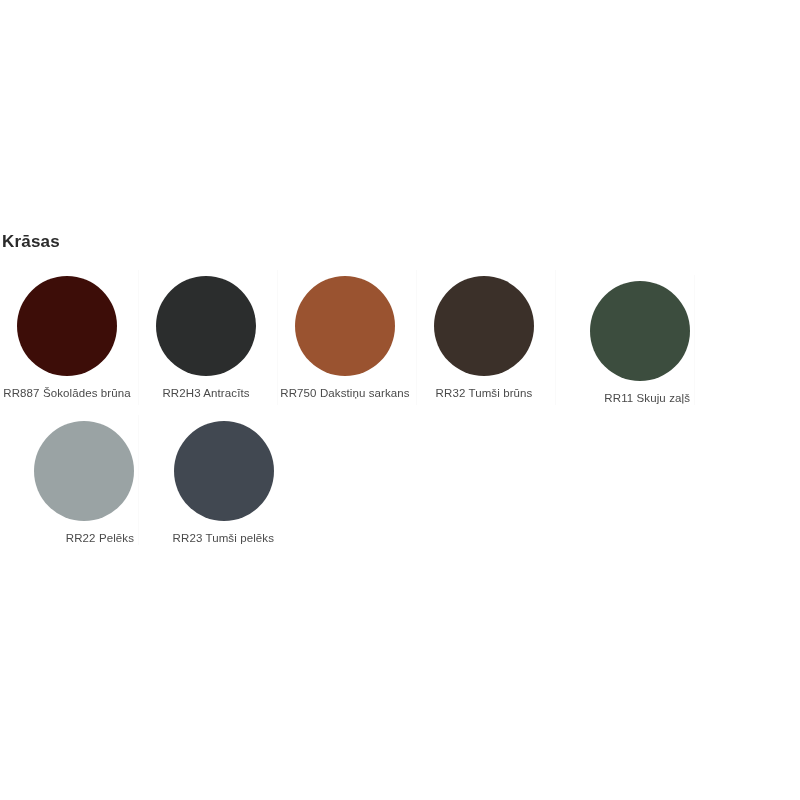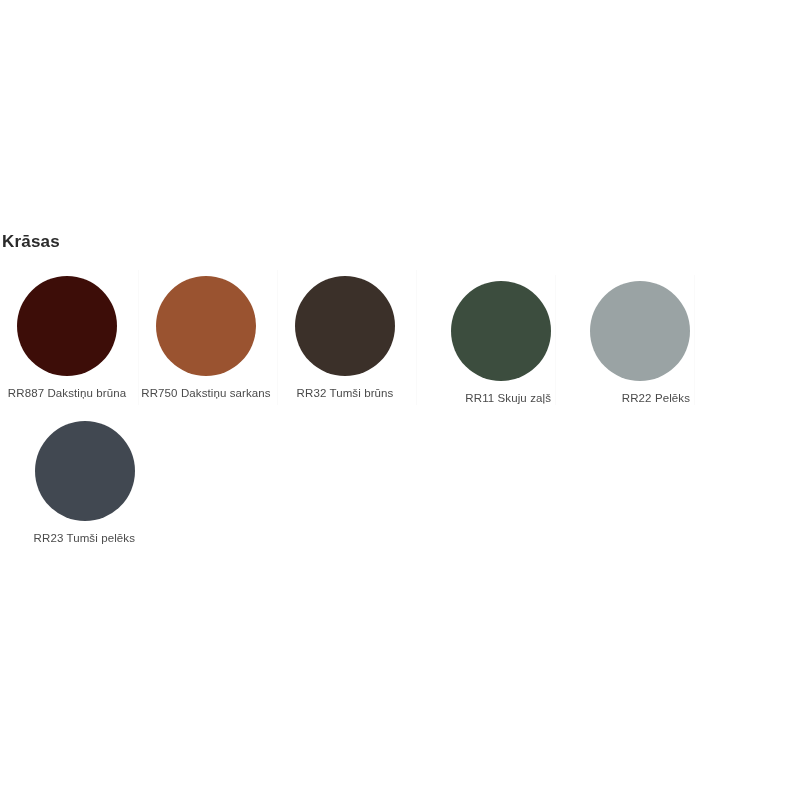--- a/index.html
+++ b/index.html
@@ -88,21 +88,25 @@
 
 <div id="page">
 
   <section id="colors-section">
 
     <h2 class="section-title">Krāsas</h2>
 
     <div class="swatch-grid" id="swatch-grid">
         <div class="swatch-cell">
           <div class="swatch-disc" style="background: rgb(61, 13, 8);"></div>
-          <div class="swatch-label">RR887 Dakstiņu brūna</div>
+          <div class="swatch-label">RR887 Šokolādes brūna</div>
+        </div>
+        <div class="swatch-cell">
+          <div class="swatch-disc" style="background: rgb(43, 45, 45);"></div>
+          <div class="swatch-label">RR2H3 Antracīts</div>
         </div>
         <div class="swatch-cell">
           <div class="swatch-disc" style="background: rgb(154, 83, 48);"></div>
           <div class="swatch-label">RR750 Dakstiņu sarkans</div>
         </div>
         <div class="swatch-cell">
           <div class="swatch-disc" style="background: rgb(59, 48, 41);"></div>
           <div class="swatch-label">RR32 Tumši brūns</div>
         </div>
         <div class="swatch-cell row-two">

